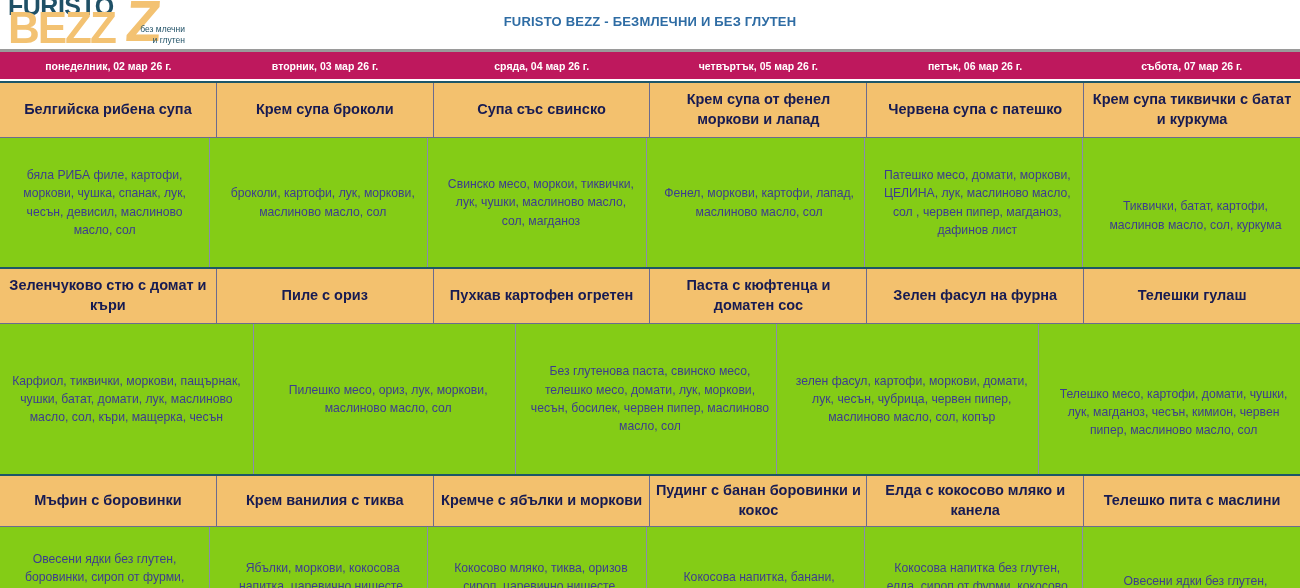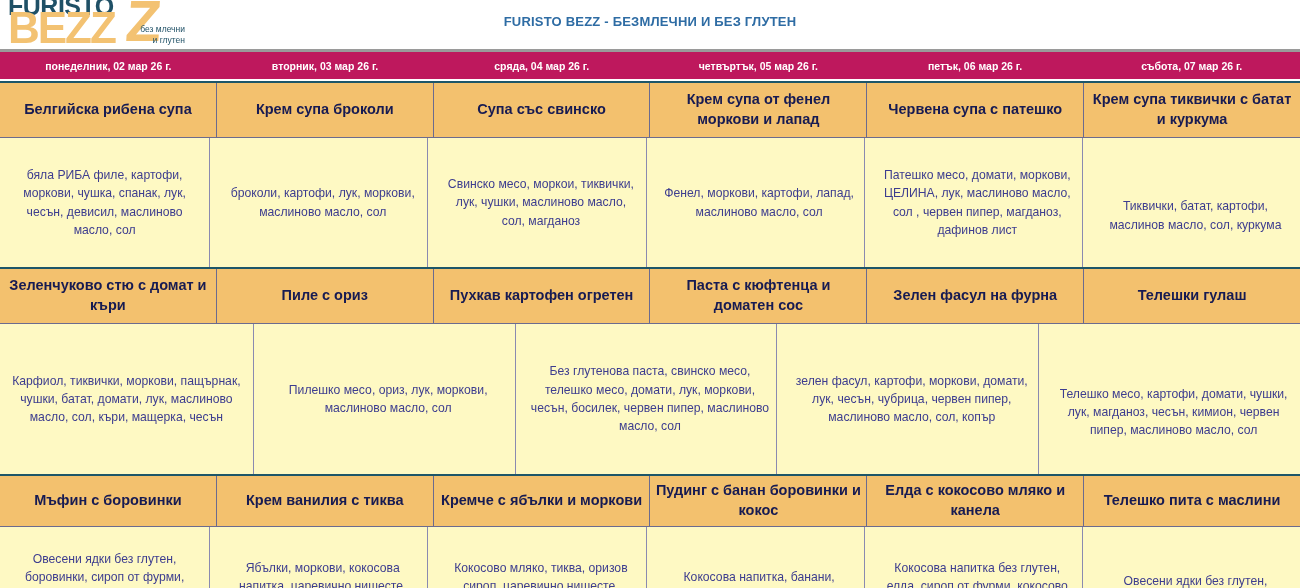--- a/index.html
+++ b/index.html
@@ -85,21 +85,21 @@
     min-height: 54px;
     display: flex; align-items: center; justify-content: center;
     text-align: center;
     font-size: 14.5px; font-weight: bold;
     color: #171b52;
     line-height: 1.32;
     border-right: 1px solid #6b6b8f;
   }
   .title-cell:last-child { border-right: none; }
 
-  .ing-row { display: flex; background: #fef9c3; gap: 8px; }
+  .ing-row { display: flex; background: #84cc16; gap: 8px; }
   .ing-cell {
     flex: 1 1 0;
     padding: 8px 7px;
     display: flex; align-items: center; justify-content: center;
     text-align: center;
     font-size: 12.2px;
     color: #3d3d8f;
     line-height: 1.5;
     border-right: 1px solid #8a8ab0;
   }

